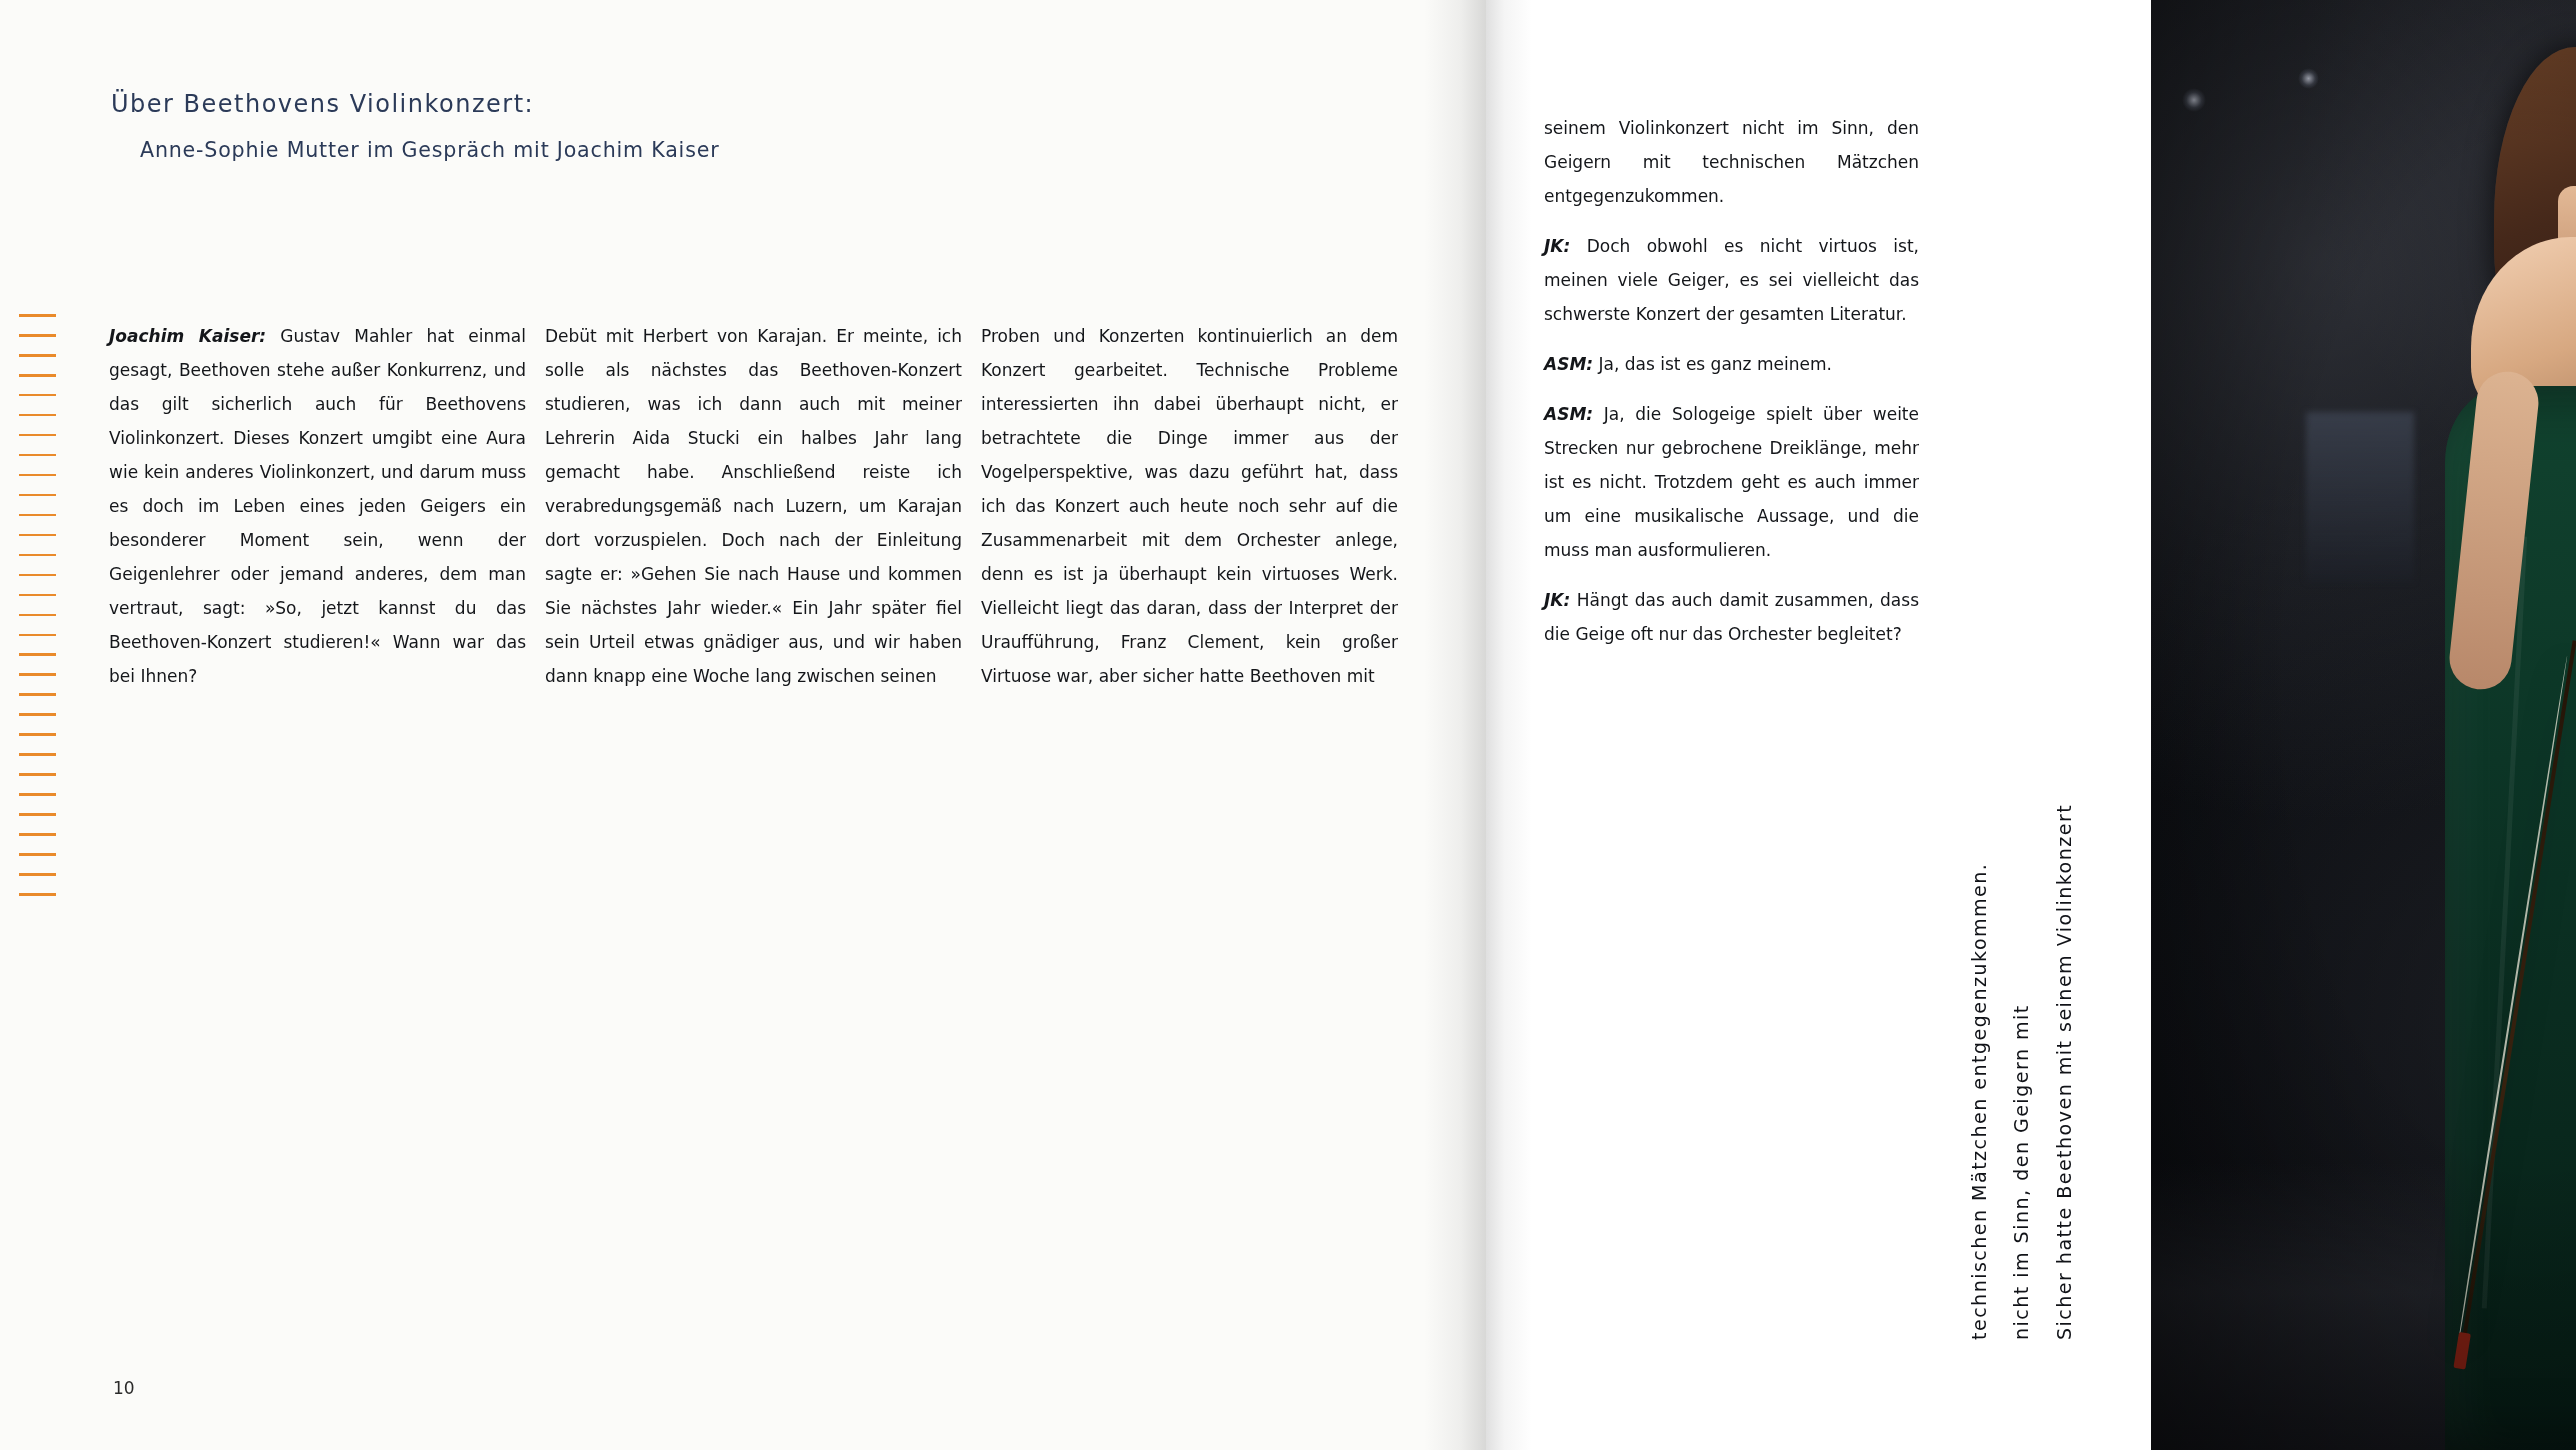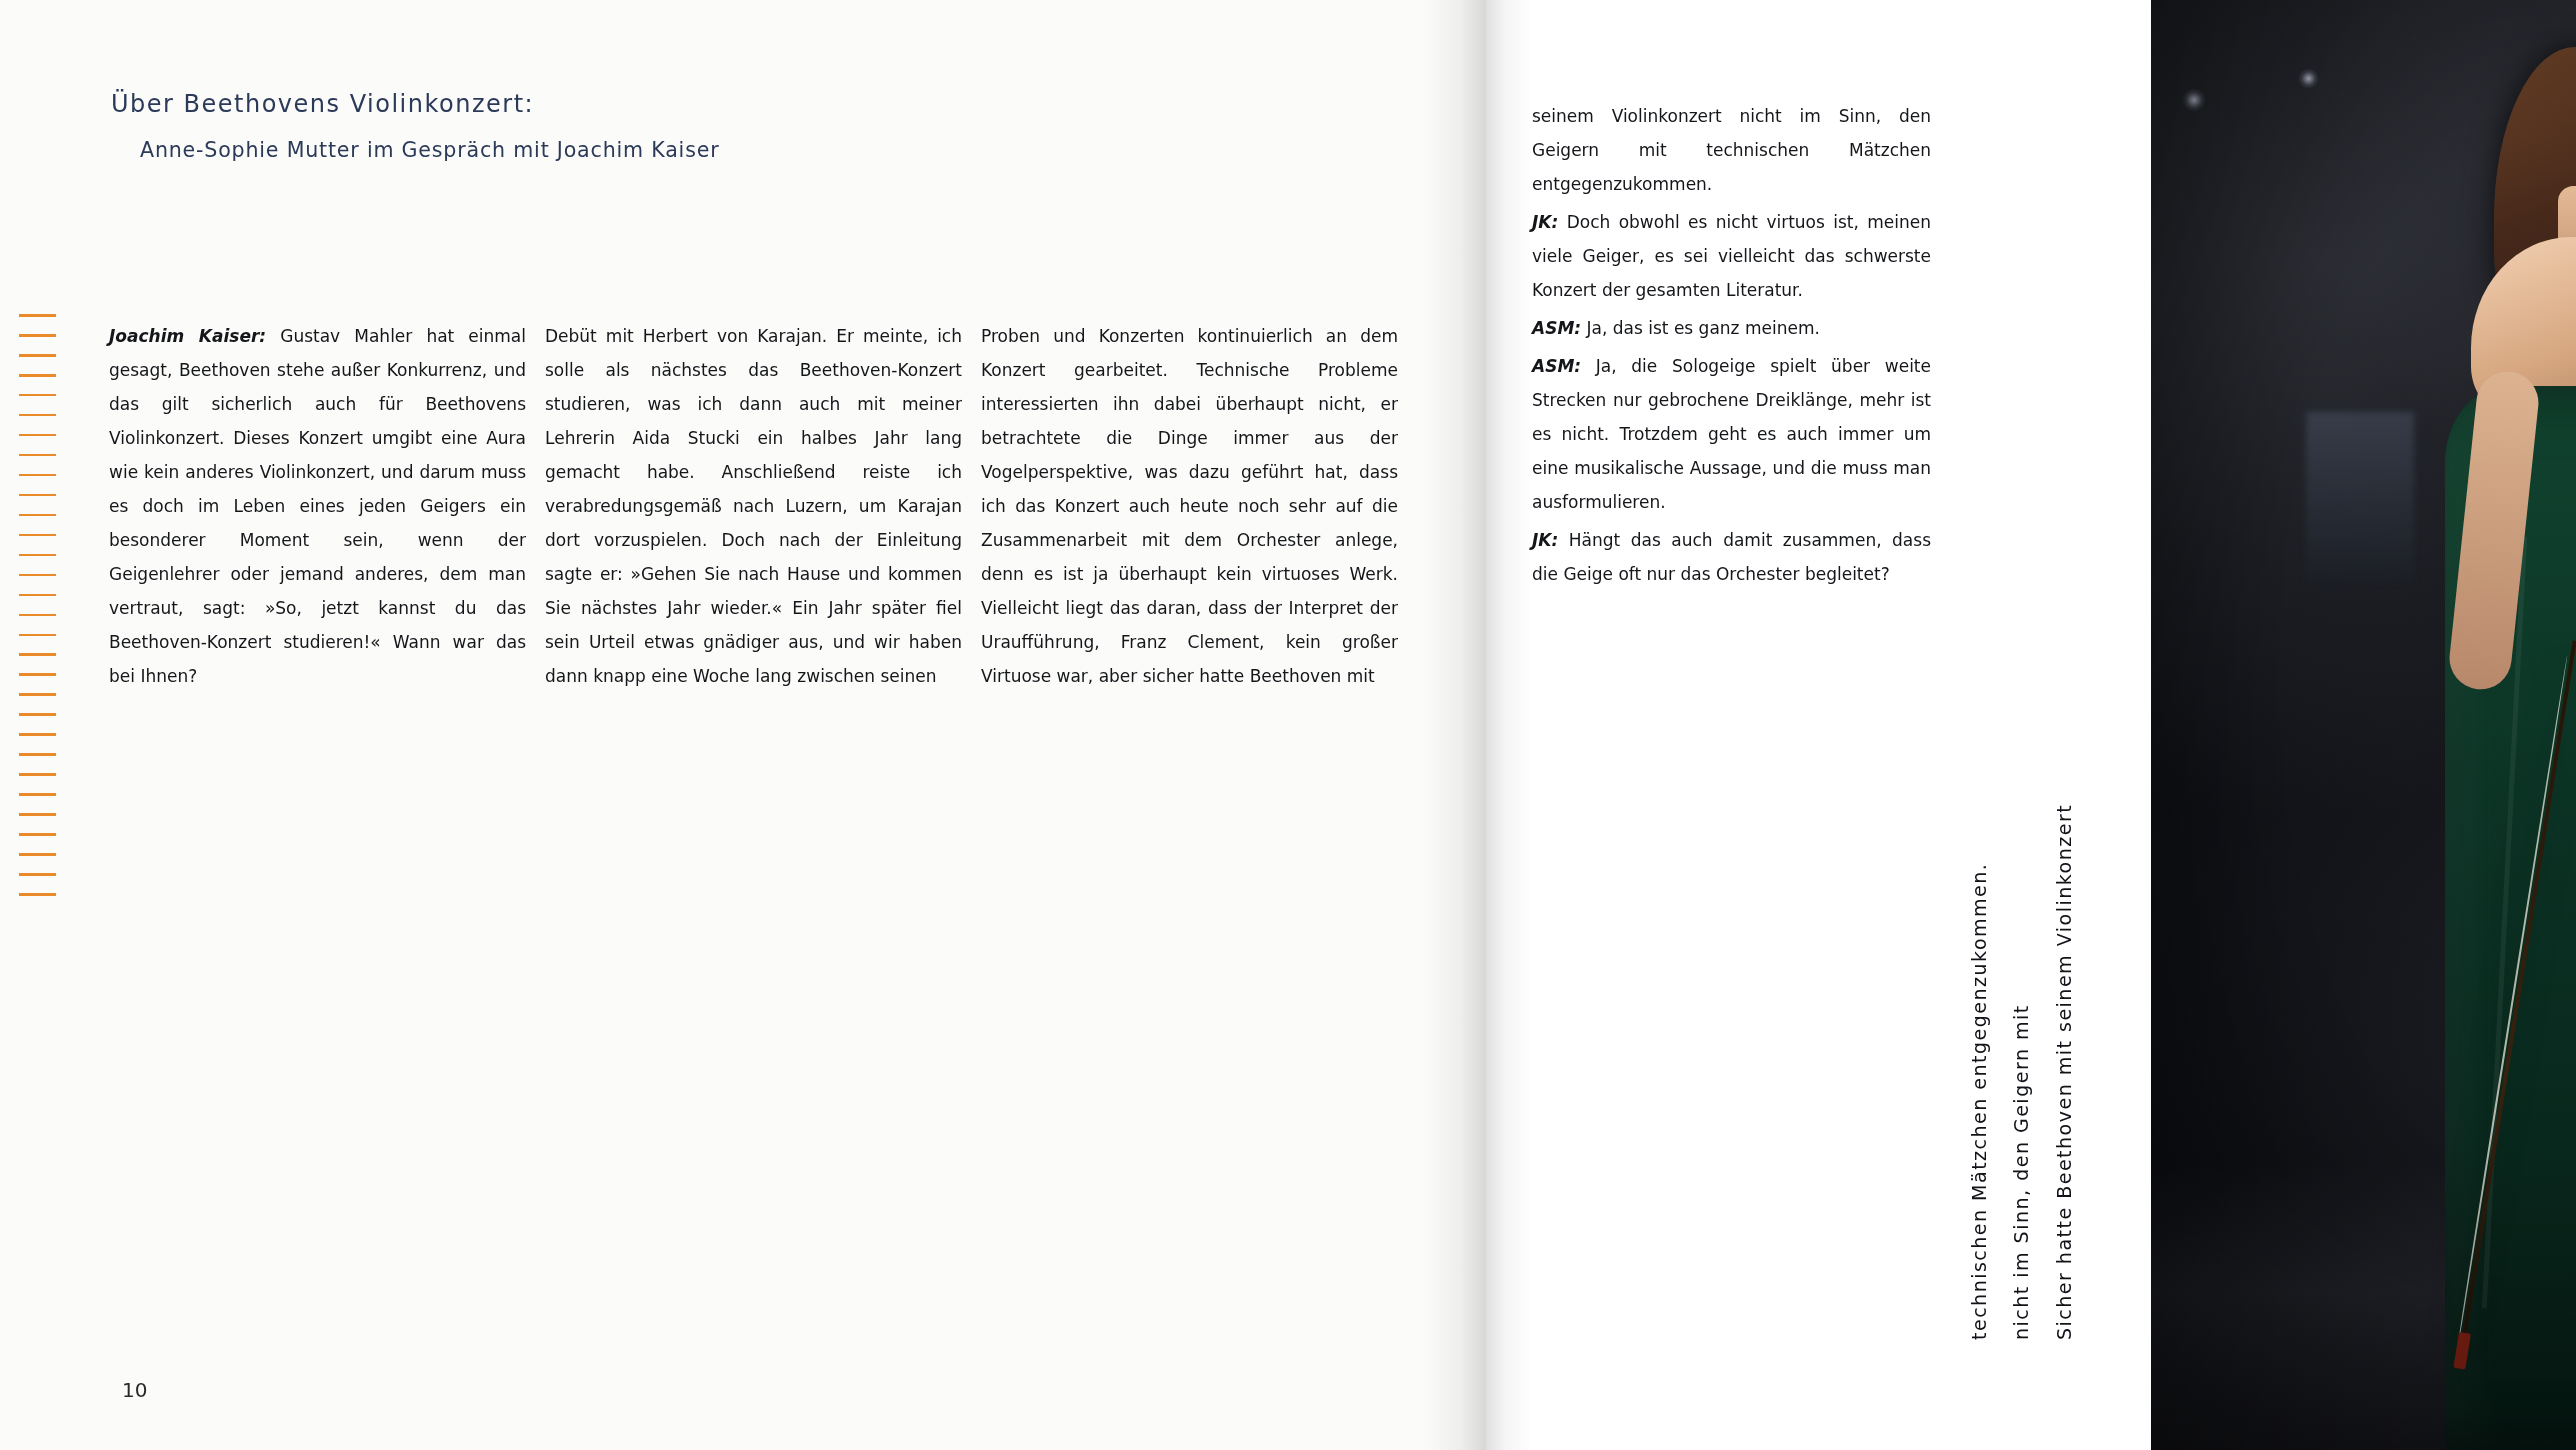--- a/index.html
+++ b/index.html
@@ -113,35 +113,35 @@
   }
 
   
   .rcol {
     position: absolute;
     left: 1528px;
     top: 95px;
     width: 407px;
   }
   .rcol p {
-    margin: 4px;
+    margin: 16px;
     font-family: "DejaVu Sans", sans-serif;
     font-size: 17px;
     line-height: 34px;
     color: #14161a;
     text-align: justify;
     text-align-last: left;
   }
 
   
   .folio {
     position: absolute;
-    left: 122px;
+    left: 113px;
     top: 1378px;
-    font-size: 20px;
+    font-size: 17px;
     color: #2a2a2a;
     font-family: "DejaVu Sans", sans-serif;
   }
 
   
   .comb {
     position: absolute;
     top: 314px;
     width: 37px;
     height: 582px;

